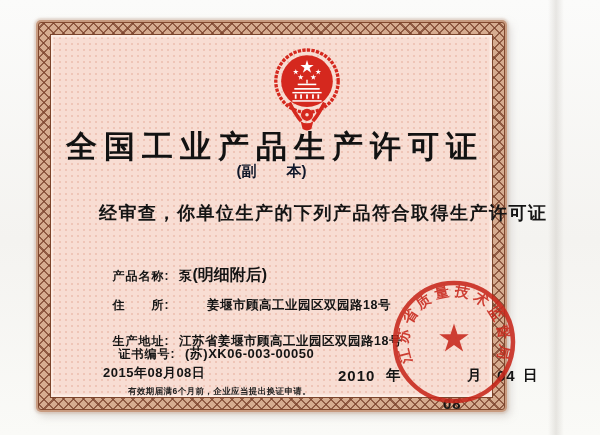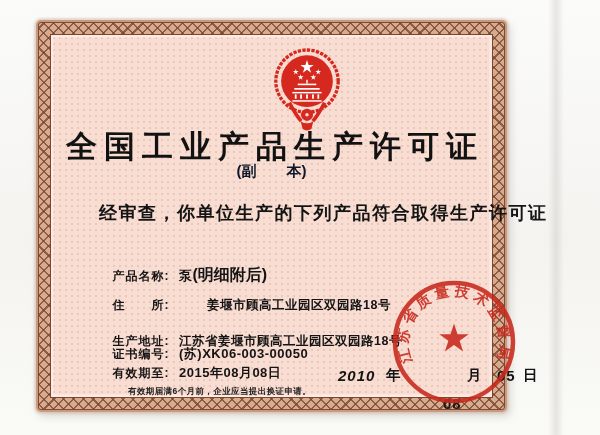--- a/index.html
+++ b/index.html
@@ -61,33 +61,33 @@
 
   
   .frow{position:absolute;left:67px;display:flex;align-items:baseline;white-space:nowrap;}
   .flabel{font-size:12px;font-weight:bold;letter-spacing:1px;width:76px;flex:0 0 auto;text-align:center;}
   .fvalue{font-size:12.5px;font-weight:bold;letter-spacing:.5px;}
   .fvalue.big{font-size:13px;}
   .fnote{font-size:16px;font-weight:bold;}
   .row-0{top:245px;}
   .row-1{top:277px;gap:28px;}
   .row-2{top:301px;margin-top:12px;}
-  .row-3{top:325px;}
+  .row-3{top:325px;margin-left:6px;}
   .row-4{top:344px;}
   .footnote{
     position:absolute;left:92px;top:366px;font-size:8.5px;font-weight:bold;color:#222;
     letter-spacing:.4px;white-space:nowrap;
   }
 
   
   .date-row{position:absolute;left:0;top:346px;width:100%;height:20px;font-weight:bold;}
   .date-row span{position:absolute;white-space:nowrap;}
   .d-num{font-size:15px;letter-spacing:1px;}
   .d-unit{font-size:14.5px;}
-  .d-year{left:302px;top:1px;font-style:italic;}
+  .d-year{left:302px;top:1px;}
   .d-year-u{left:350px;top:0;}
   .d-month{left:407px;top:1px;margin-top:28px;}
   .d-month-u{left:431px;top:0;}
   .d-day{left:461px;top:1px;}
   .d-day-u{left:487px;top:0;}
 
   
   .seal{
     position:absolute;left:352px;top:256px;width:132px;height:132px;z-index:5;opacity:.88;
   }
@@ -150,32 +150,31 @@
     </div>
     <div class="frow row-2">
       <span class="flabel">生产地址:</span>
       <span class="fvalue">江苏省姜堰市顾高工业园区双园路18号</span>
     </div>
     <div class="frow row-3">
       <span class="flabel">证书编号:</span>
       <span class="fvalue big">(苏)XK06-003-00050</span>
     </div>
     <div class="frow row-4">
-      <span class="flabel">有效期至:</span>
       <span class="fvalue big">2015年08月08日</span>
     </div>
 
     <div class="footnote">有效期届满6个月前，企业应当提出换证申请。</div>
 
     <div class="date-row">
       <span class="d-num d-year">2010</span>
       <span class="d-unit d-year-u">年</span>
       <span class="d-num d-month">08</span>
       <span class="d-unit d-month-u">月</span>
-      <span class="d-num d-day">05</span>
+      <span class="d-num d-day">04</span>
       <span class="d-unit d-day-u">日</span>
     </div>
 
     <div class="seal">
       <svg width="132" height="132" viewBox="0 0 132 132" aria-hidden="true">
         <defs>
           <path id="st2" d="M0,-1 L-0.225,-0.309 L-0.951,-0.309 L-0.363,0.118 L-0.588,0.809 L0,0.382 L0.588,0.809 L0.363,0.118 L0.951,-0.309 L0.225,-0.309 Z"></path>
           <path id="sealArc" d="M26.2,89 A46,46 0 1 1 105.8,89" fill="none"></path>
         </defs>
         <circle cx="66" cy="66" r="59" fill="none" stroke="#c8281c" stroke-width="4.5"></circle>

